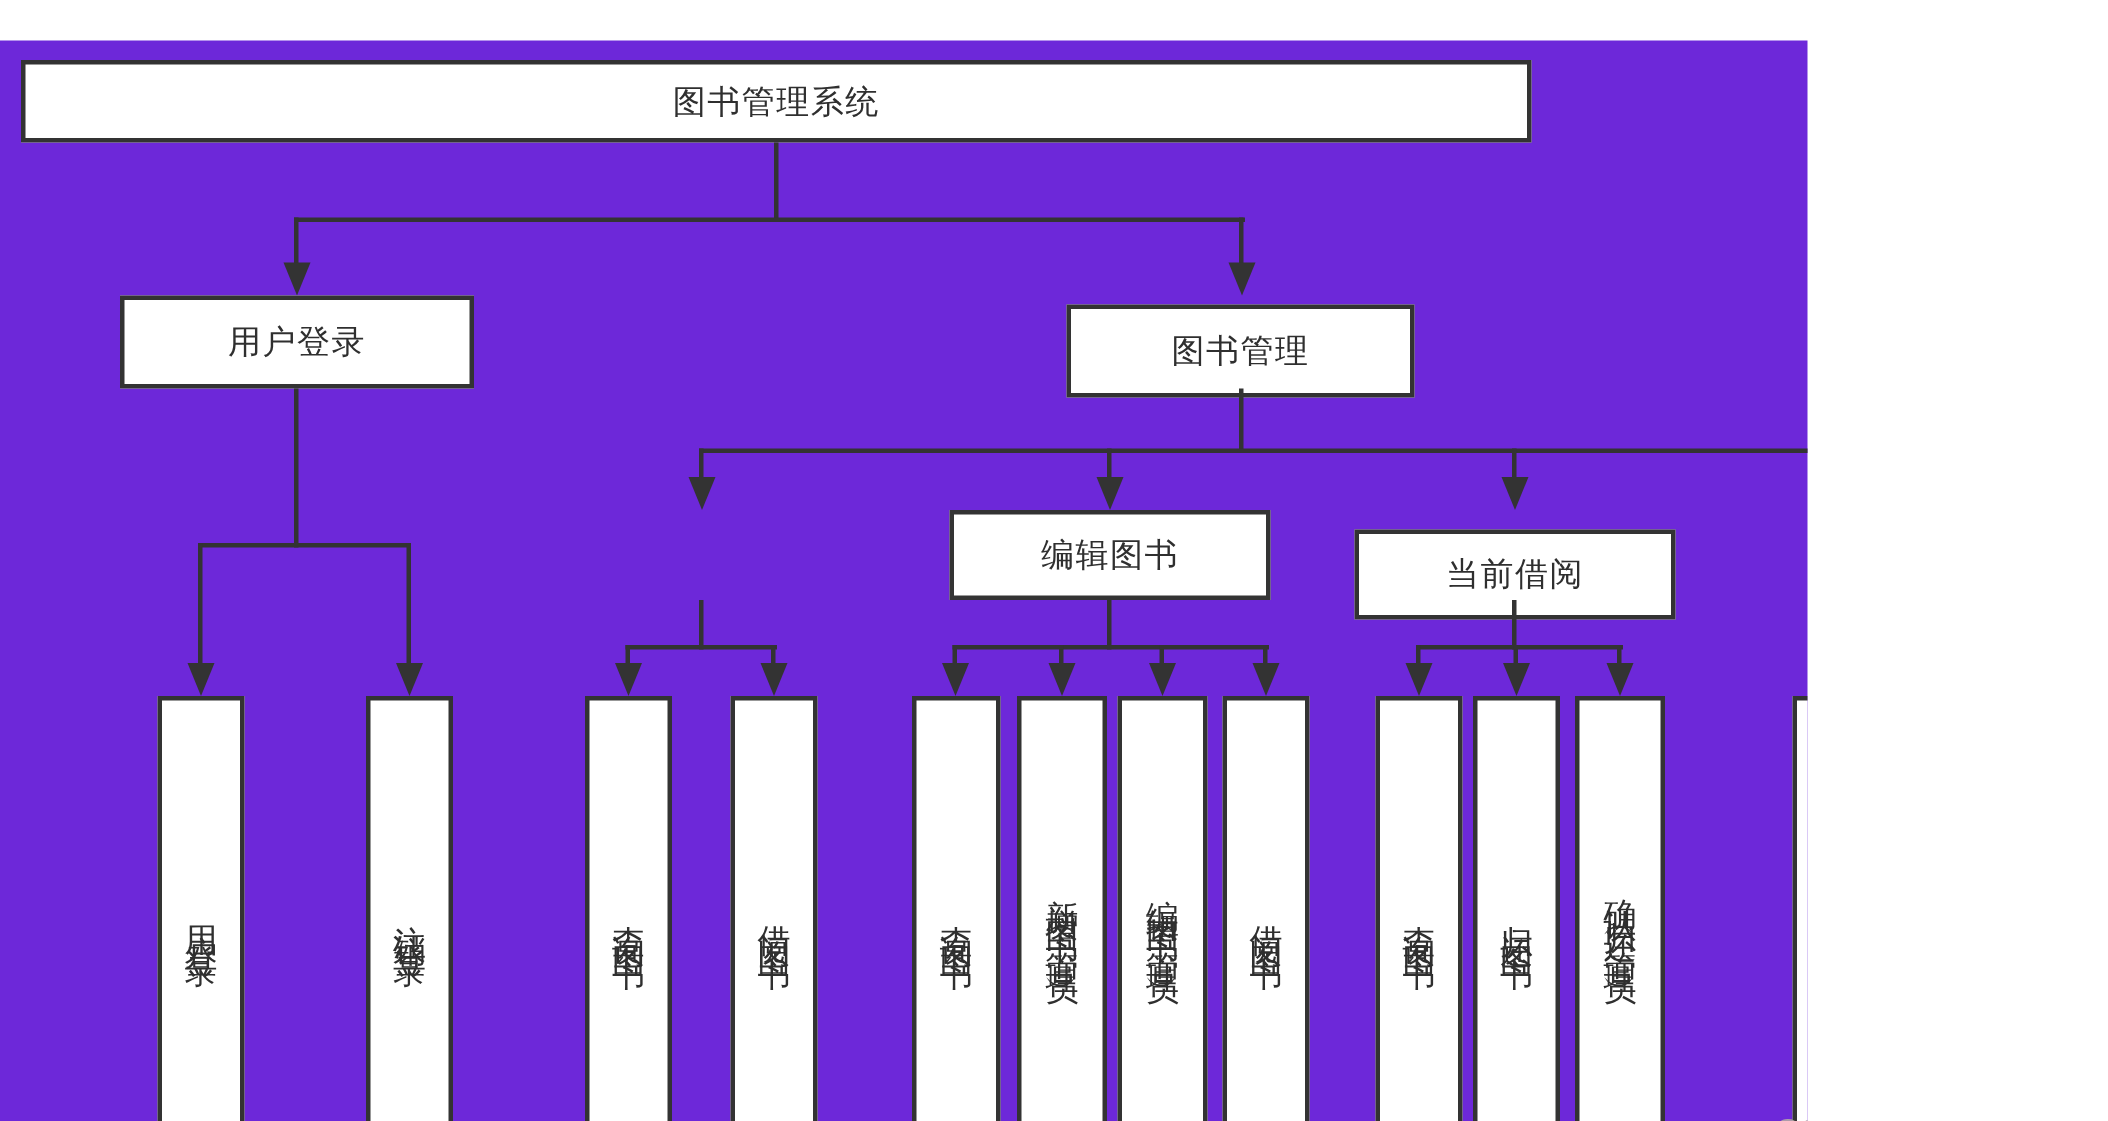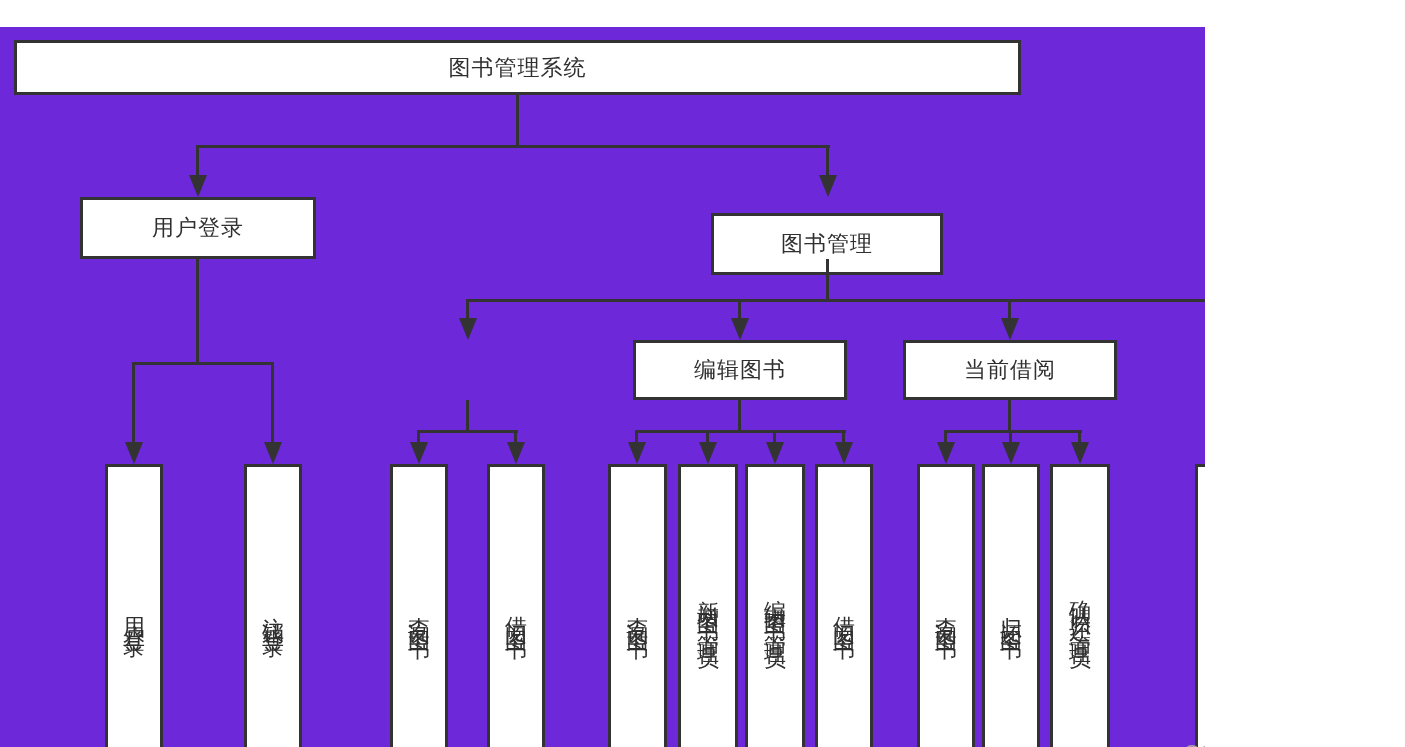--- a/index.html
+++ b/index.html
@@ -49,21 +49,21 @@
   <div class="vline" style="left:516px;top:68px;height:53px;"></div>
   <div class="hline" style="left:196px;top:118px;width:634px;"></div>
   <div class="vline" style="left:196px;top:118px;height:36px;"></div>
   <div class="arrow" style="left:189px;top:148px;"></div>
   <div class="vline" style="left:826px;top:118px;height:36px;"></div>
   <div class="arrow" style="left:819px;top:148px;"></div>
 
   <div class="box" style="left:80px;top:170px;width:236px;height:62px;">
     <span>用户登录</span>
   </div>
-  <div class="box" style="left:711px;top:186px;width:232px;height:62px;">
+  <div class="box" style="left:711px;top:176px;width:232px;height:62px;">
     <span>图书管理</span>
   </div>
 
   <div class="vline" style="left:196px;top:232px;height:106px;"></div>
   <div class="hline" style="left:132px;top:335px;width:142px;"></div>
   <div class="vline" style="left:132px;top:335px;height:84px;"></div>
   <div class="arrow" style="left:125px;top:415px;"></div>
   <div class="vline" style="left:271px;top:335px;height:84px;"></div>
   <div class="arrow" style="left:264px;top:415px;"></div>
 
@@ -74,21 +74,21 @@
   <div class="vline" style="left:738px;top:272px;height:23px;"></div>
   <div class="arrow" style="left:731px;top:291px;"></div>
   <div class="vline" style="left:1008px;top:272px;height:23px;"></div>
   <div class="arrow" style="left:1001px;top:291px;"></div>
   <div class="vline" style="left:1276px;top:272px;height:23px;"></div>
   <div class="arrow" style="left:1269px;top:291px;"></div>
 
   <div class="box" style="left:633px;top:313px;width:214px;height:60px;">
     <span>编辑图书</span>
   </div>
-  <div class="box" style="left:903px;top:313px;width:214px;height:60px;">
+  <div class="box" style="left:903px;top:326px;width:214px;height:60px;">
     <span>当前借阅</span>
   </div>
 
   <div class="vline" style="left:466px;top:373px;height:33px;"></div>
   <div class="hline" style="left:417px;top:403px;width:101px;"></div>
   <div class="vline" style="left:417px;top:403px;height:16px;"></div>
   <div class="arrow" style="left:410px;top:415px;"></div>
   <div class="vline" style="left:514px;top:403px;height:16px;"></div>
   <div class="arrow" style="left:507px;top:415px;"></div>
 

